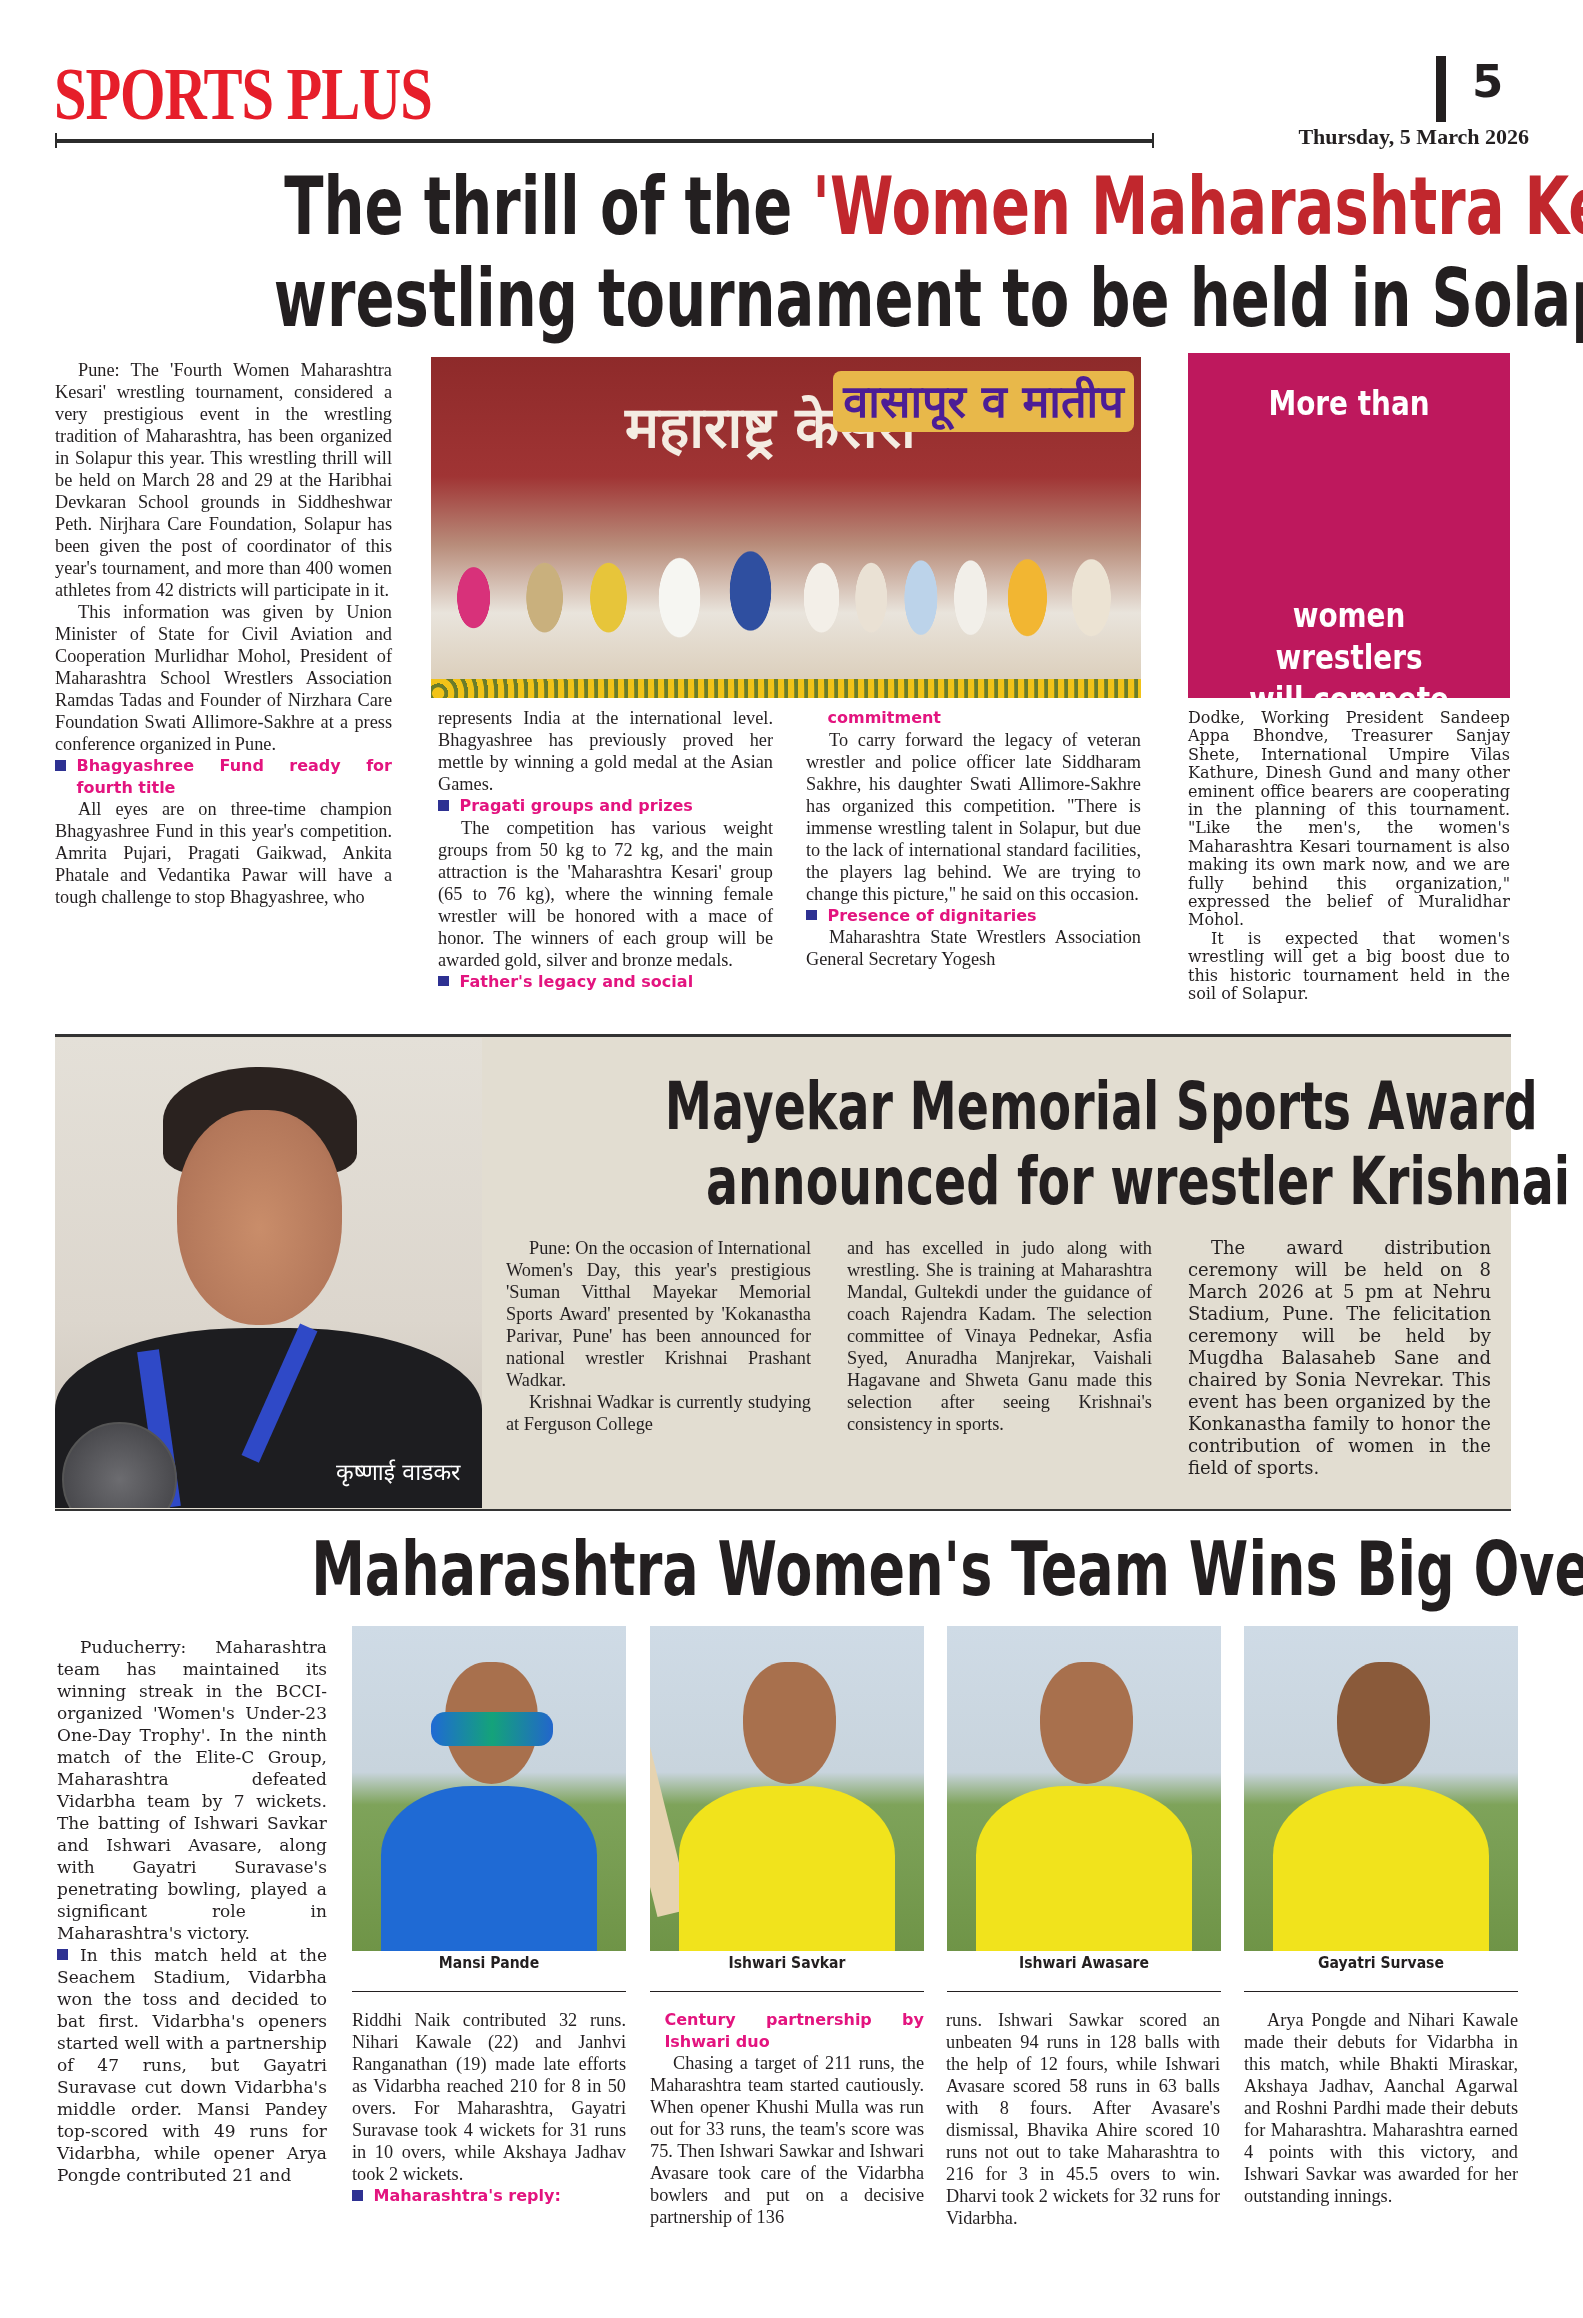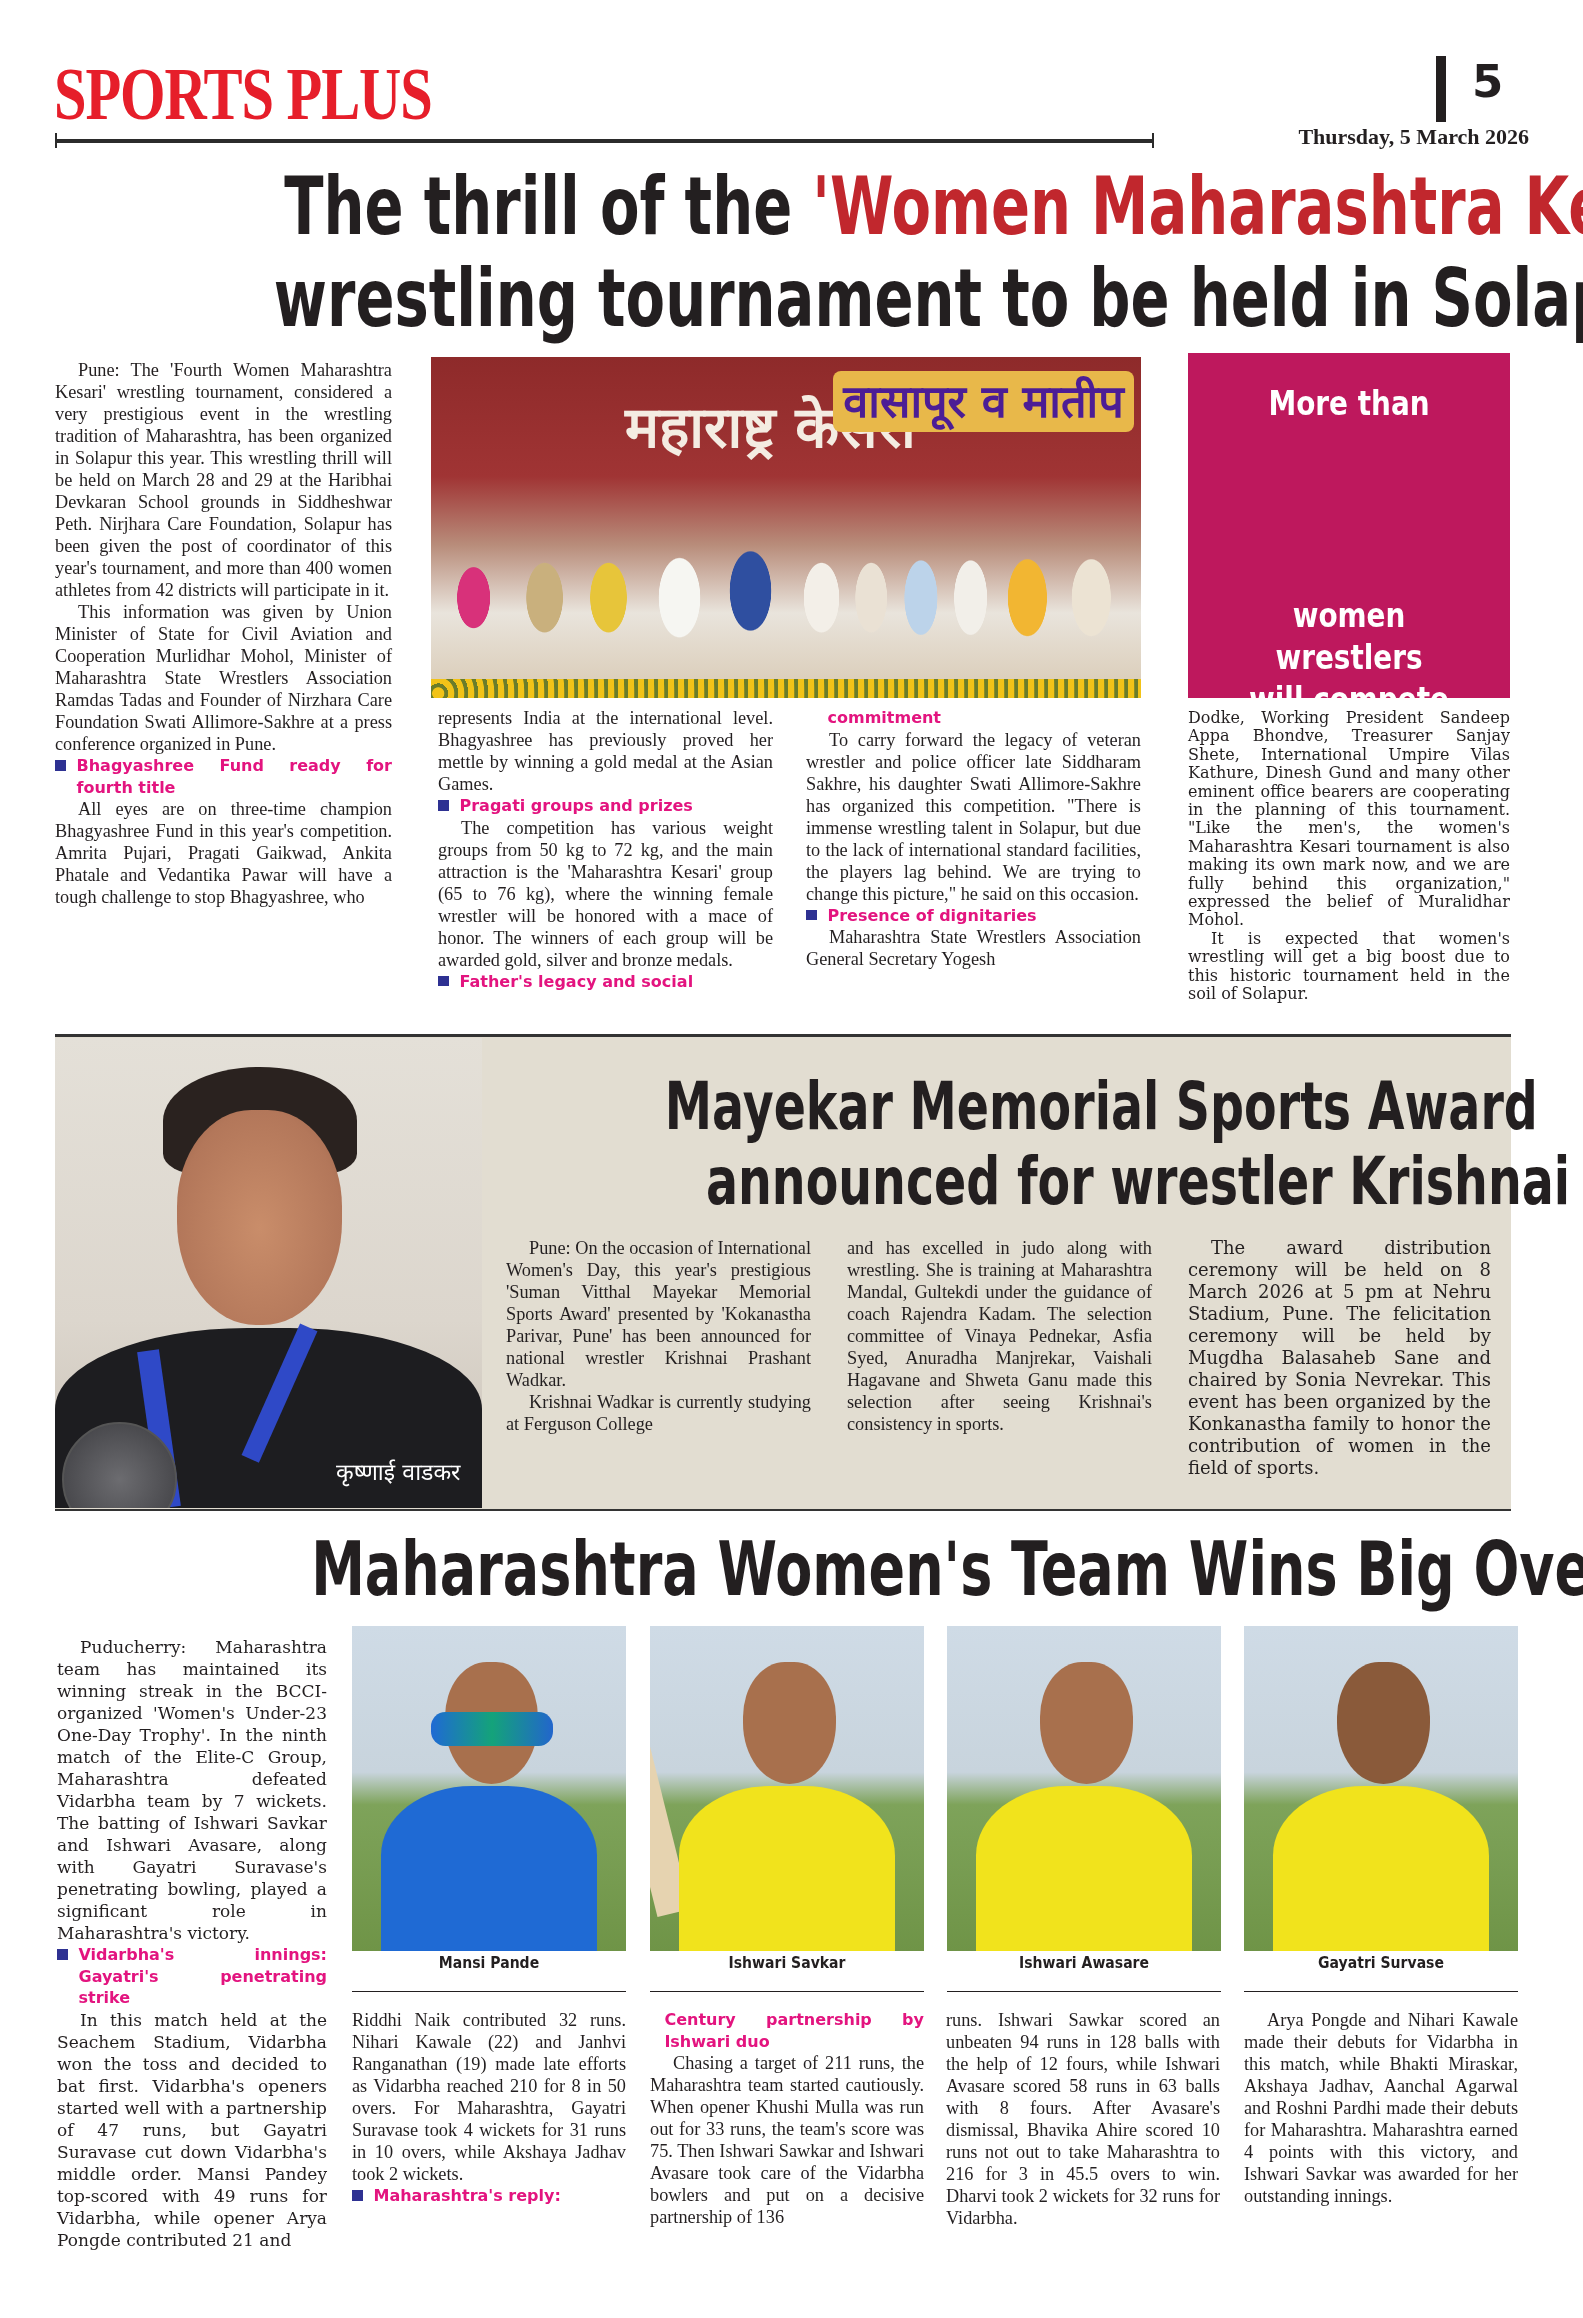--- a/index.html
+++ b/index.html
@@ -175,21 +175,21 @@
 
 <div class="headline" style="top:167px;font-size:80px;">
   <span class="inner"><span>The thrill of the </span><span class="hl-red">'Women Maharashtra Kesari'</span></span>
 </div>
 <div class="headline" style="top:259px;font-size:80px;">
   <span class="inner">wrestling tournament to be held in Solapur</span>
 </div>
 
 <div class="col" style="left:55px;top:359px;width:337px;">
   <p>Pune: The 'Fourth Women Maharashtra Kesari' wrestling tournament, considered a very prestigious event in the wrestling tradition of Maharashtra, has been organized in Solapur this year. This wrestling thrill will be held on March 28 and 29 at the Haribhai Devkaran School grounds in Siddheshwar Peth. Nirjhara Care Foundation, Solapur has been given the post of coordinator of this year's tournament, and more than 400 women athletes from 42 districts will participate in it.</p>
-  <p>This information was given by Union Minister of State for Civil Aviation and Cooperation Murlidhar Mohol, Minister of Maharashtra State Wrestlers Association Ramdas Tadas and Founder of Nirzhara Care Foundation Swati Allimore-Sakhre at a press conference organized in Pune.</p>
+  <p>This information was given by Union Minister of State for Civil Aviation and Cooperation Murlidhar Mohol, President of Maharashtra School Wrestlers Association Ramdas Tadas and Founder of Nirzhara Care Foundation Swati Allimore-Sakhre at a press conference organized in Pune.</p>
   <div class="subhead"><span class="bullet"></span><span>Bhagyashree Fund ready for fourth title</span></div>
   <p>All eyes are on three-time champion Bhagyashree Fund in this year's competition. Amrita Pujari, Pragati Gaikwad, Ankita Phatale and Vedantika Pawar will have a tough challenge to stop Bhagyashree, who</p>
 </div>
 
 <div class="photo-ceremony">
   <div class="banner-text">महाराष्ट्र केसरी</div>
   <div class="banner-right">वासापूर व मातीप</div>
   <div class="people"></div>
   <div class="flowers"></div>
 </div>
@@ -249,21 +249,21 @@
 <div class="col col-wide-serif" style="left:1188px;top:1237px;width:303px;font-size:18px;line-height:22px;">
   <p>The award distribution ceremony will be held on 8 March 2026 at 5 pm at Nehru Stadium, Pune. The felicitation ceremony will be held by Mugdha Balasaheb Sane and chaired by Sonia Nevrekar. This event has been organized by the Konkanastha family to honor the contribution of women in the field of sports.</p>
 </div>
 
 <div class="headline" style="top:1532px;font-size:75px;">
   <span class="inner">Maharashtra Women's Team Wins Big Over Vidarbha</span>
 </div>
 
 <div class="col col-wide-serif" style="left:57px;top:1636px;width:270px;font-size:17px;line-height:22px;">
   <p>Puducherry: Maharashtra team has maintained its winning streak in the BCCI-organized 'Women's Under-23 One-Day Trophy'. In the ninth match of the Elite-C Group, Maharashtra defeated Vidarbha team by 7 wickets. The batting of Ishwari Savkar and Ishwari Avasare, along with Gayatri Suravase's penetrating bowling, played a significant role in Maharashtra's victory.</p>
-  <div class="subhead"><span class="bullet"></span><span>Vidarbha's innings: Gayatri's penetrating strike</span></div>
+  <div class="subhead"><span class="bullet"></span></div>
   <p>In this match held at the Seachem Stadium, Vidarbha won the toss and decided to bat first. Vidarbha's openers started well with a partnership of 47 runs, but Gayatri Suravase cut down Vidarbha's middle order. Mansi Pandey top-scored with 49 runs for Vidarbha, while opener Arya Pongde contributed 21 and</p>
 </div>
 
 <div class="player-photo" style="left:352px;">
   <div class="head"></div>
   <div class="glasses"></div>
   <div class="body" style="background:#1f6ad4;"></div>
 </div>
 <div class="player-photo" style="left:650px;">
   <div class="bat"></div>

